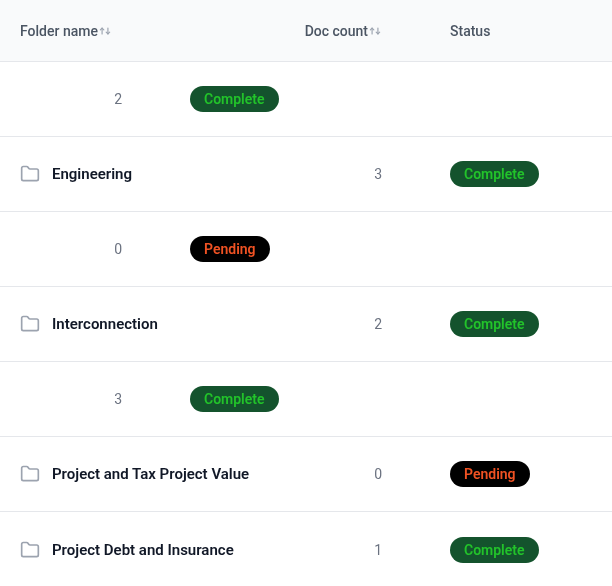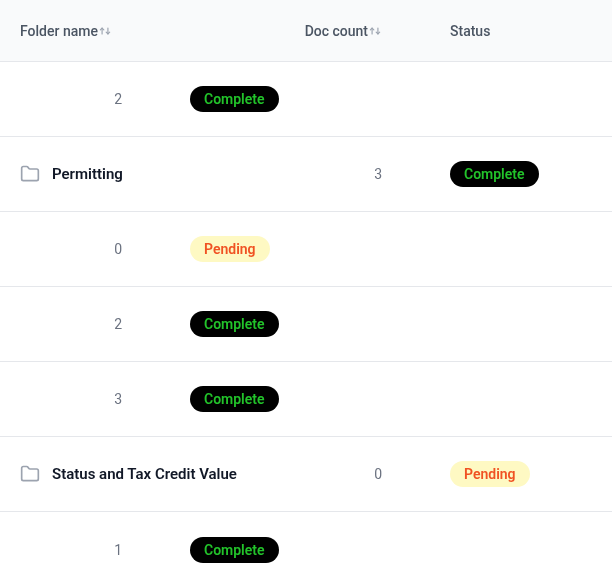--- a/index.html
+++ b/index.html
@@ -86,25 +86,25 @@
       padding-left: 60px;
     }
     .badge {
       display: inline-block;
       padding: 5px 14px;
       border-radius: 9999px;
       font-size: 14px;
       font-weight: 600;
     }
     .badge-complete {
-      background: #000000;
+      background: #14532d;
       color: #22c32a;
     }
     .badge-pending {
-      background: #fef9c3;
+      background: #000000;
       color: #f05223;
     }
   </style>
 </head>
 <body>
 
 <div class="table">
   <div class="header-row">
     <div class="header-cell col-name">
       <span>Folder name</span>
@@ -137,47 +137,63 @@
         <div class="count-cell">2</div>
         <div class="status-cell"><span class="badge badge-complete">Complete</span></div>
       </div>
       <div class="data-row">
         <div class="name-cell">
           <span class="folder-icon">
             <svg width="20" height="20" viewBox="0 0 24 24" fill="none" stroke="currentColor" stroke-width="2" stroke-linecap="round" stroke-linejoin="round">
               <path d="M4 20h16a2 2 0 0 0 2-2V8a2 2 0 0 0-2-2h-7.93a2 2 0 0 1-1.66-.9l-.82-1.2A2 2 0 0 0 7.93 3H4a2 2 0 0 0-2 2v13c0 1.1.9 2 2 2Z"></path>
             </svg>
           </span>
-          <span class="folder-name">Permitting</span>
+          <span class="folder-name">Engineering</span>
         </div>
         <div class="count-cell">3</div>
         <div class="status-cell"><span class="badge badge-complete">Complete</span></div>
       </div>
       <div class="data-row">
         <div class="count-cell">0</div>
         <div class="status-cell"><span class="badge badge-pending">Pending</span></div>
       </div>
       <div class="data-row">
+        <div class="name-cell">
+          <span class="folder-icon">
+            <svg width="20" height="20" viewBox="0 0 24 24" fill="none" stroke="currentColor" stroke-width="2" stroke-linecap="round" stroke-linejoin="round">
+              <path d="M4 20h16a2 2 0 0 0 2-2V8a2 2 0 0 0-2-2h-7.93a2 2 0 0 1-1.66-.9l-.82-1.2A2 2 0 0 0 7.93 3H4a2 2 0 0 0-2 2v13c0 1.1.9 2 2 2Z"></path>
+            </svg>
+          </span>
+          <span class="folder-name">Interconnection</span>
+        </div>
         <div class="count-cell">2</div>
         <div class="status-cell"><span class="badge badge-complete">Complete</span></div>
       </div>
       <div class="data-row">
         <div class="count-cell">3</div>
         <div class="status-cell"><span class="badge badge-complete">Complete</span></div>
       </div>
       <div class="data-row">
         <div class="name-cell">
           <span class="folder-icon">
             <svg width="20" height="20" viewBox="0 0 24 24" fill="none" stroke="currentColor" stroke-width="2" stroke-linecap="round" stroke-linejoin="round">
               <path d="M4 20h16a2 2 0 0 0 2-2V8a2 2 0 0 0-2-2h-7.93a2 2 0 0 1-1.66-.9l-.82-1.2A2 2 0 0 0 7.93 3H4a2 2 0 0 0-2 2v13c0 1.1.9 2 2 2Z"></path>
             </svg>
           </span>
-          <span class="folder-name">Status and Tax Credit Value</span>
+          <span class="folder-name">Project and Tax Project Value</span>
         </div>
         <div class="count-cell">0</div>
         <div class="status-cell"><span class="badge badge-pending">Pending</span></div>
       </div>
       <div class="data-row">
+        <div class="name-cell">
+          <span class="folder-icon">
+            <svg width="20" height="20" viewBox="0 0 24 24" fill="none" stroke="currentColor" stroke-width="2" stroke-linecap="round" stroke-linejoin="round">
+              <path d="M4 20h16a2 2 0 0 0 2-2V8a2 2 0 0 0-2-2h-7.93a2 2 0 0 1-1.66-.9l-.82-1.2A2 2 0 0 0 7.93 3H4a2 2 0 0 0-2 2v13c0 1.1.9 2 2 2Z"></path>
+            </svg>
+          </span>
+          <span class="folder-name">Project Debt and Insurance</span>
+        </div>
         <div class="count-cell">1</div>
         <div class="status-cell"><span class="badge badge-complete">Complete</span></div>
       </div>
     </div>
 </div>
 
 </body></html>

